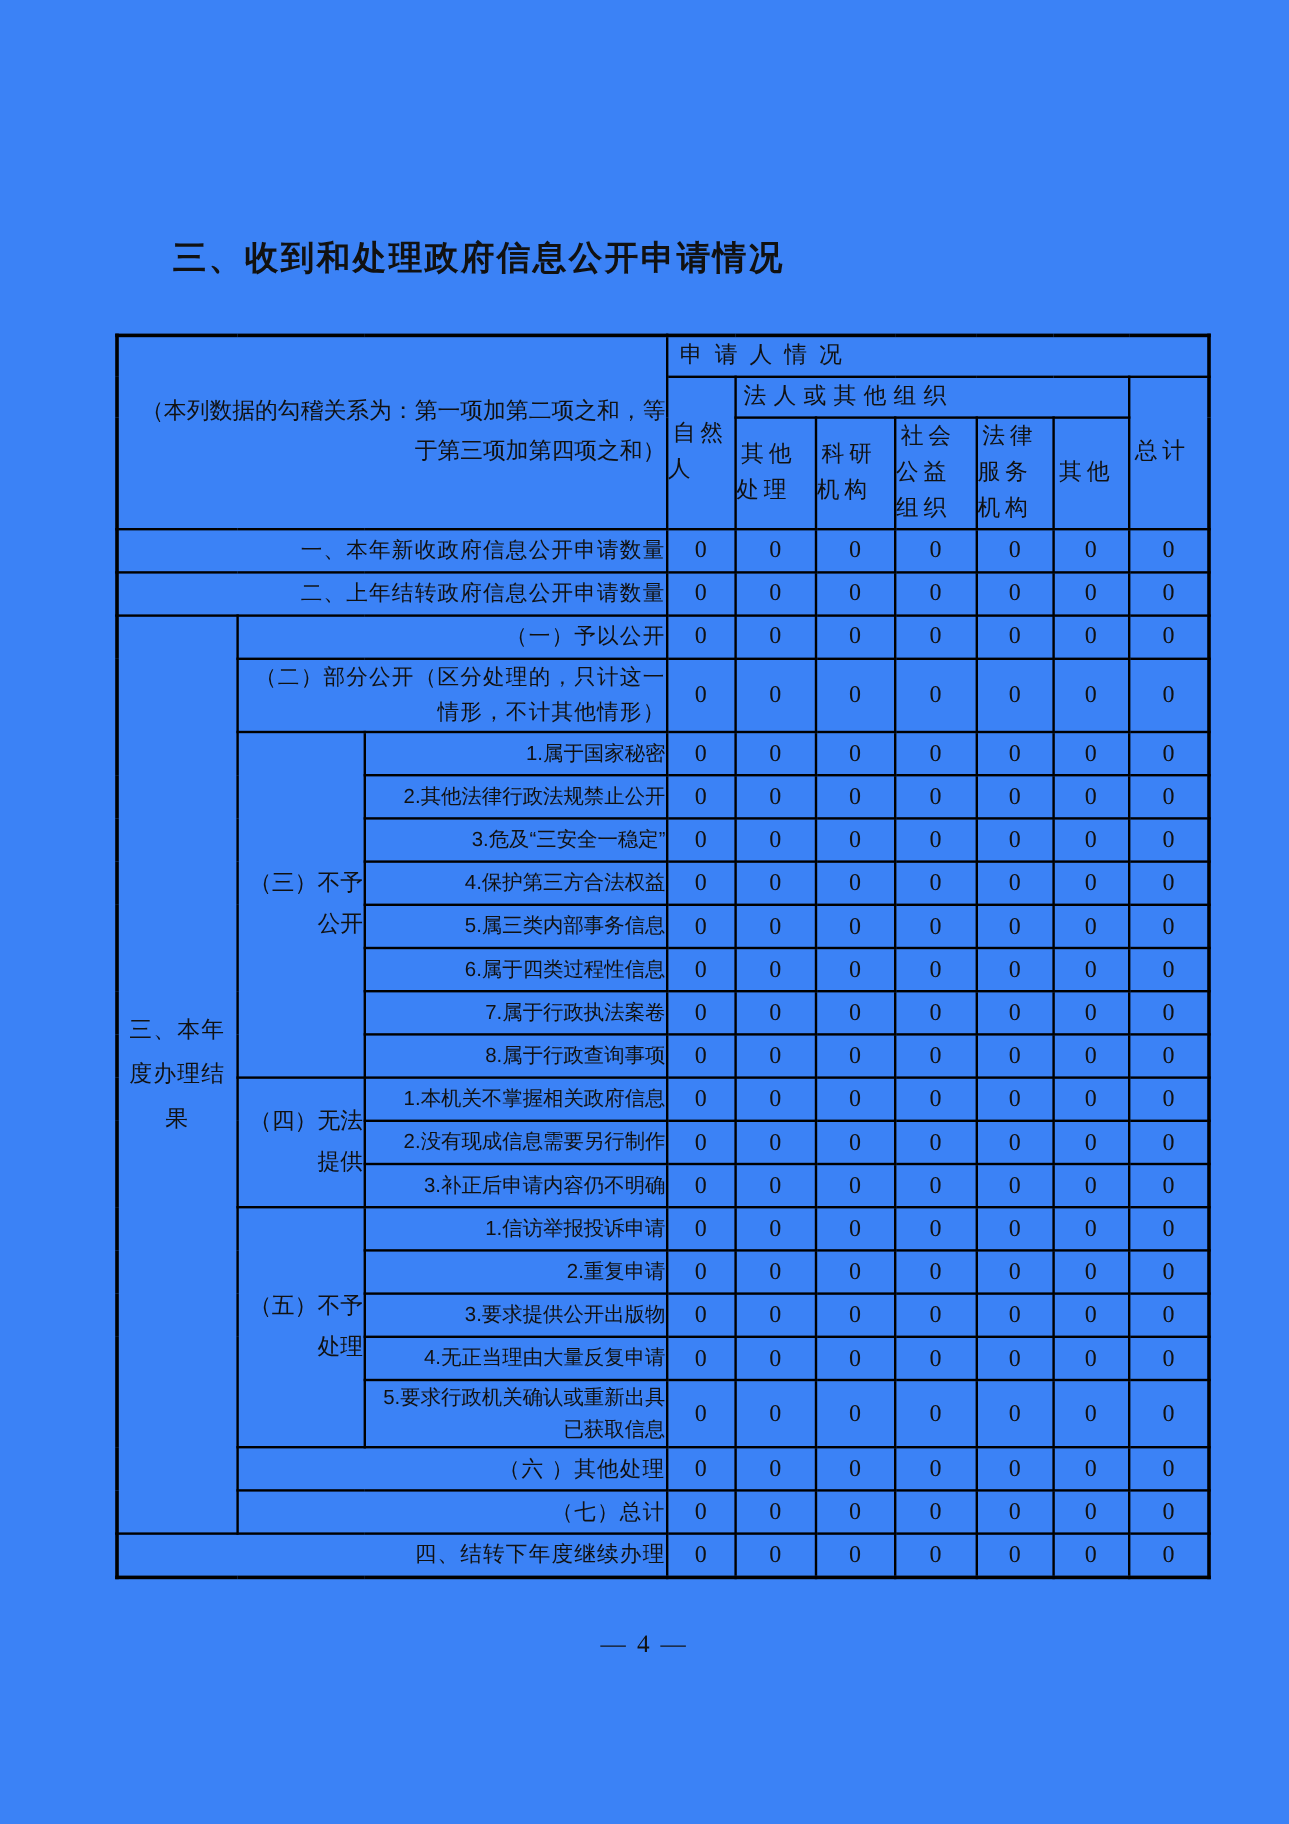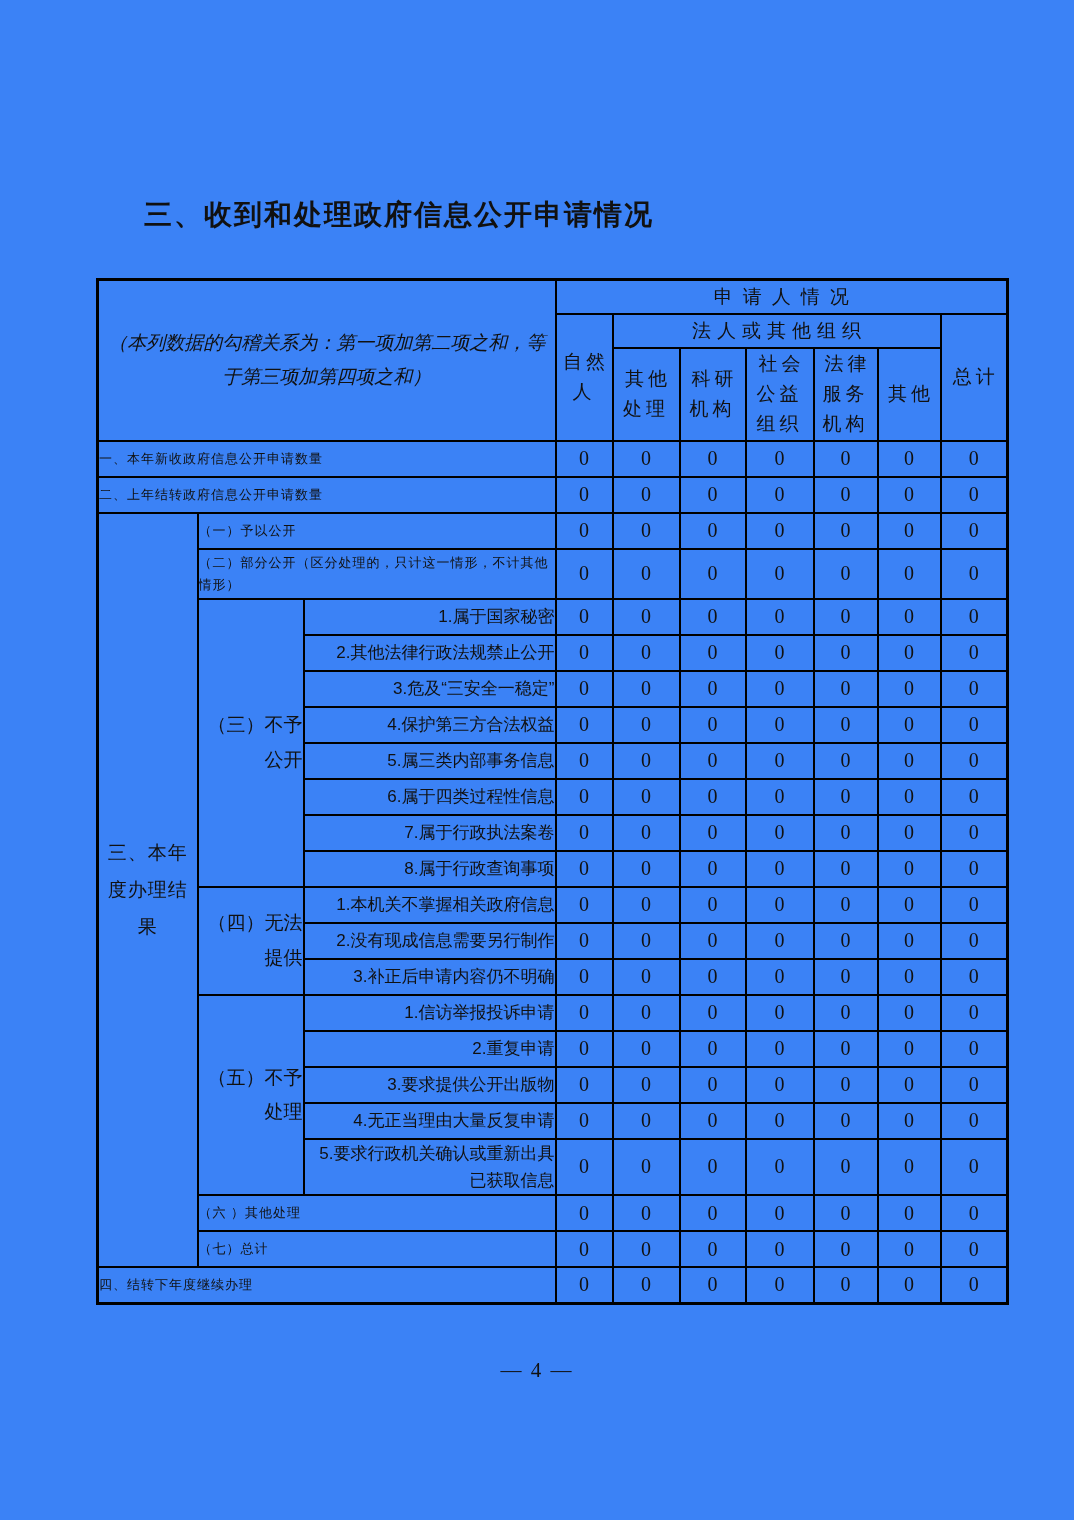--- a/index.html
+++ b/index.html
@@ -43,25 +43,23 @@
   tr.h2 { height: 34px; }
   tr.h3 { height: 90px; }
   tr.r  { height: 36px; }
   tr.tall { height: 50px; }
 
   td.note-cell {
     font-size: 19px;
     line-height: 1.8;
     padding: 4px 8px 4px 12px;
     vertical-align: middle;
-    text-align: center;
-    font-style: italic;
+    text-align: right;
   }
   td.hc {
-    text-align: center;
     vertical-align: middle;
     font-size: 19px;
     line-height: 1.55;
   }
   td.hc.sp-wide { letter-spacing: 10px; text-indent: 10px; }
   td.hc.sp-mid  { letter-spacing: 6px;  text-indent: 6px; }
   td.hc.sp-sub  { letter-spacing: 4px;  text-indent: 4px; line-height: 1.6; }
   td.sec {
     font-size: 19px;
     line-height: 1.95;
@@ -71,24 +69,24 @@
     letter-spacing: 1px;
   }
   td.grp {
     font-size: 19px;
     line-height: 1.8;
     vertical-align: middle;
     text-align: right;
     padding: 2px 4px 2px 8px;
   }
   td.lbl {
-    font-size: 13px;
+    font-size: 18px;
     line-height: 1.65;
     vertical-align: middle;
-    text-align: left;
+    text-align: right;
     padding: 2px 6px 2px 12px;
     letter-spacing: 1px;
   }
   td.item {
     font-size: 17px;
     line-height: 1.6;
     vertical-align: middle;
     text-align: right;
     padding: 2px 4px 2px 7px;
     letter-spacing: 0px;

